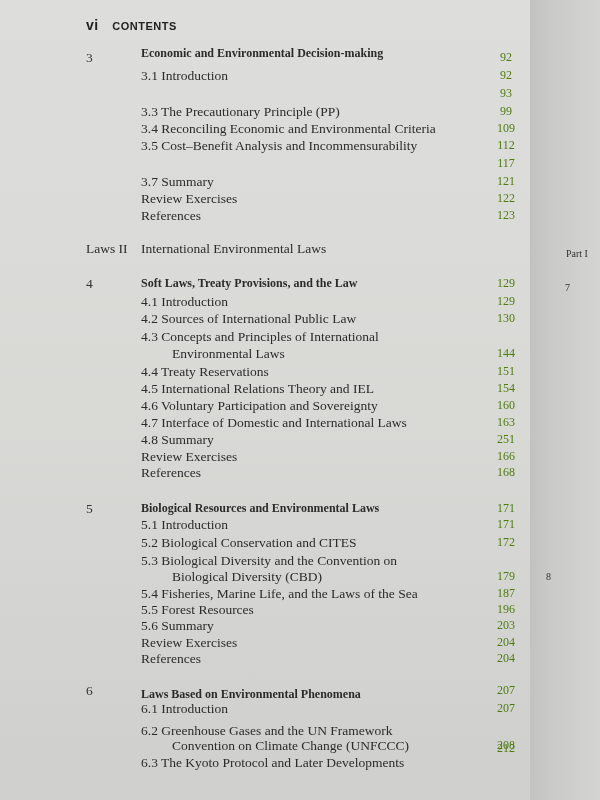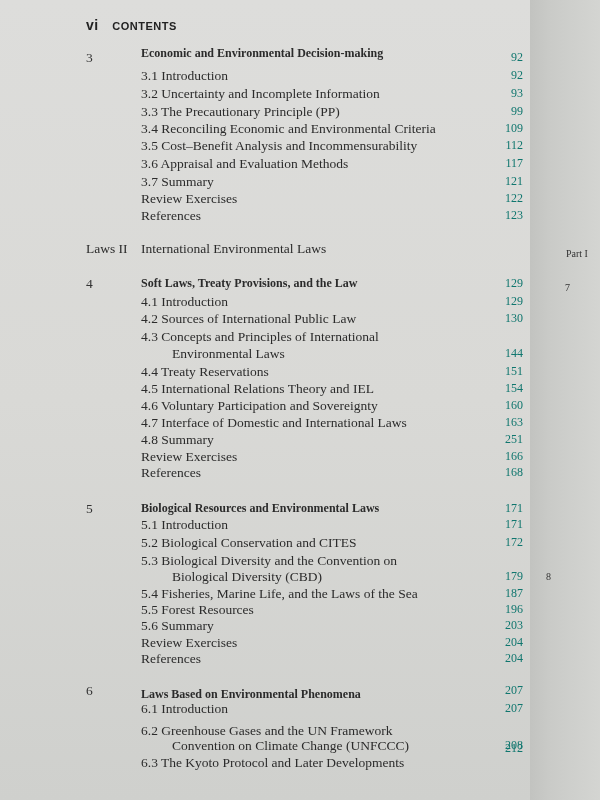--- a/index.html
+++ b/index.html
@@ -21,21 +21,21 @@
       position: absolute; left: 86px; top: 17px; font-family: "Liberation Sans", "DejaVu Sans", sans-serif;
       font-weight: bold; font-size: 11px; letter-spacing: 0.5px; color: #222;
     }
     .running-head .pg { font-size: 14px; margin-right: 10px; }
     .toc { position: absolute; left: 0; top: 0; width: 540px; }
     .row { position: absolute; left: 0; width: 540px; height: 17px; font-size: 13.5px; line-height: 17px; }
     .num { position: absolute; left: 86px; color: #333; }
     .title { position: absolute; left: 141px; white-space: nowrap; }
     .title.bold { font-weight: bold; font-size: 12px; }
     .title.indent { left: 166px; margin-left: 6px; }
-    .page-no { position: absolute; right: 17px; width: 34px; text-align: right; font-size: 12px; color: #0f766e; }
+    .page-no { position: absolute; right: 17px; width: 34px; text-align: center; font-size: 12px; color: #4d7c0f; }
     .part-label { position: absolute; left: 86px; }
     .adjacent { position: absolute; font-size: 10px; color: #333; }
   </style>
 </head>
 <body>
 
 <div class="page"></div>
 <div class="gutter"></div>
 
 <div class="running-head">
@@ -48,37 +48,35 @@
   <div class="row" style="top:49px">
     <span class="num">3</span>
     <span class="title bold" style="top:-4px">Economic and Environmental Decision-making</span>
     <span class="page-no">92</span>
   </div>
   <div class="row" style="top:67px">
       <span class="title">3.1 Introduction</span>
       <span class="page-no">92</span>
     </div>
   <div class="row" style="top:85px">
-      <span class="title">3.2 Uncertainty and Incomplete Information</span>
       <span class="page-no">93</span>
     </div>
   <div class="row" style="top:103px">
       <span class="title">3.3 The Precautionary Principle (PP)</span>
       <span class="page-no">99</span>
     </div>
   <div class="row" style="top:120px">
       <span class="title">3.4 Reconciling Economic and Environmental Criteria</span>
       <span class="page-no">109</span>
     </div>
   <div class="row" style="top:137px">
       <span class="title">3.5 Cost–Benefit Analysis and Incommensurability</span>
       <span class="page-no">112</span>
     </div>
   <div class="row" style="top:155px">
-      <span class="title">3.6 Appraisal and Evaluation Methods</span>
       <span class="page-no">117</span>
     </div>
   <div class="row" style="top:173px">
       <span class="title">3.7 Summary</span>
       <span class="page-no">121</span>
     </div>
   <div class="row" style="top:190px">
       <span class="title">Review Exercises</span>
       <span class="page-no">122</span>
     </div>

